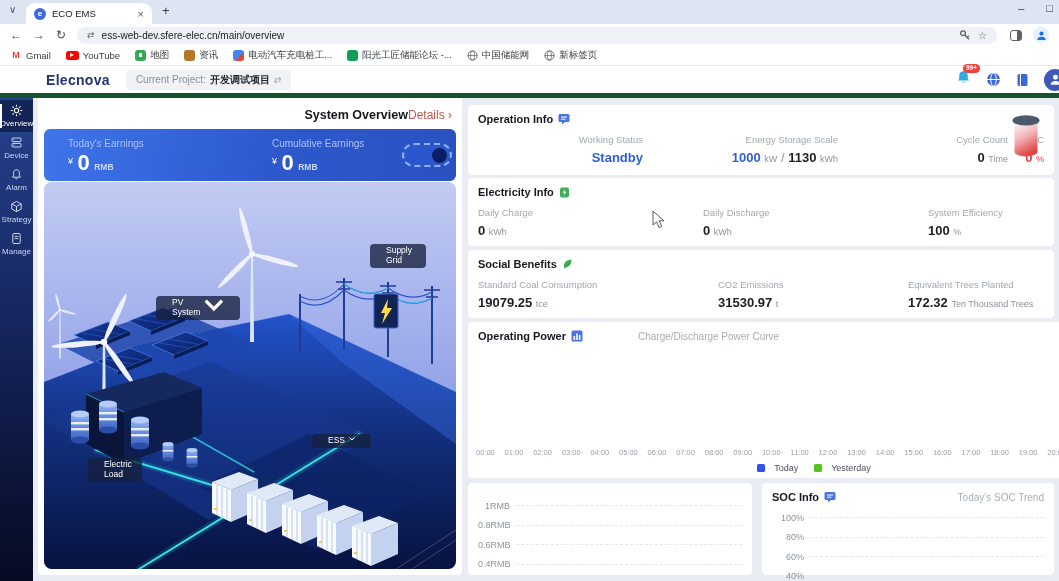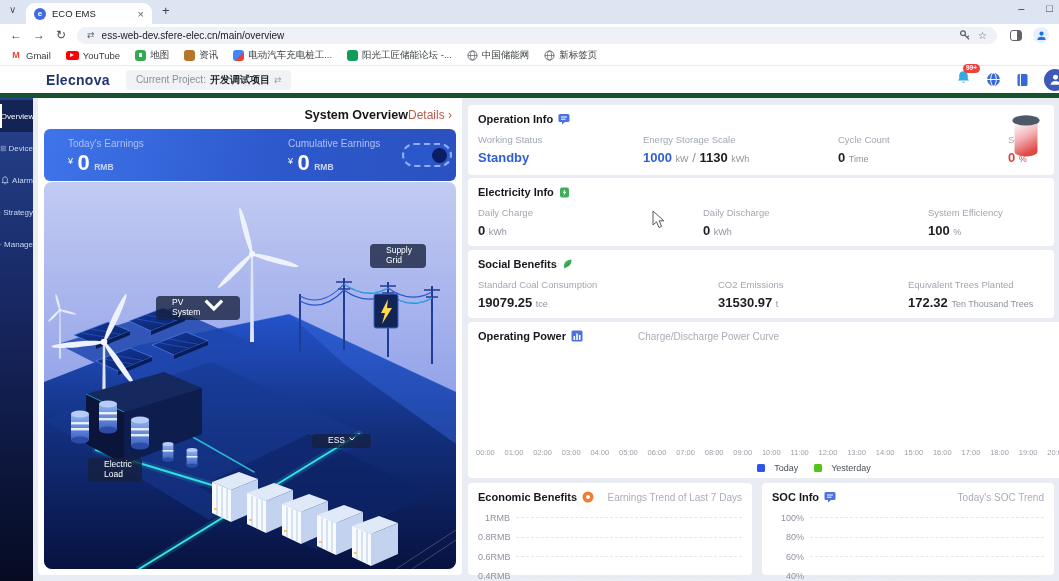--- a/index.html
+++ b/index.html
@@ -55,34 +55,34 @@
   .header-icons { margin-left:auto; display:flex; align-items:center; gap:15px; padding-right:0; }
   .bell-wrap { position:relative; }
   .badge { position:absolute; top:-6px; left:7px; background:#f2413c; color:#fff; font-size:6.5px;
            font-weight:700; border-radius:7px; padding:1px 3px; line-height:1; }
   .hdr-avatar { width:22px; height:22px; border-radius:50%; background:#3e59b8; display:grid;
                 place-items:center; margin-right:-7px; flex:0 0 auto; }
 
   
   .sidebar { position:absolute; top:98px; left:0; bottom:0; width:33px;
              background:linear-gradient(180deg,#264390 0%,#16265f 45%,#060b22 100%); padding-top:2px; }
-  .side-item { height:32px; display:flex; flex-direction:row; align-items:center; justify-content:center;
+  .side-item { height:32px; display:flex; flex-direction:column; align-items:center; justify-content:center;
                gap:2px; color:#ccd6f2; font-size:8px; position:relative; }
   .side-item.active { background:rgba(5,12,40,.55); color:#fff; }
   .side-item.active::before { content:""; position:absolute; left:0; top:4px; bottom:4px; width:2px; background:#fff; }
 
   
   .overview-card { position:absolute; left:38px; top:98px; width:424px; height:477px; background:#fff; border-radius:0 0 4px 4px; }
   .ov-head { display:flex; justify-content:flex-end; align-items:center; padding:10px 10px 7px 8px; }
   .ov-title { font-size:12.5px; font-weight:700; color:#15171a; }
   .details-link { font-size:12px; color:#bd584b; }
   .banner { margin:0 6px; height:52px; border-radius:6px; position:relative;
             background:linear-gradient(100deg,#3f74ea 0%,#2d59cd 55%,#2b51c0 100%); }
   .earn { position:absolute; top:9px; }
-  .earn-0 { left:24px; } .earn-1 { left:244px; }
+  .earn-0 { left:24px; } .earn-1 { left:228px; }
   .earn-label { color:#aac1f6; font-size:10px; margin-bottom:3px; }
   .earn-cur { color:#fff; font-size:9px; vertical-align:6px; }
   .earn-val { color:#fff; font-size:22px; font-weight:700; line-height:1; }
   .earn-unit { color:#c9d8f8; font-size:8.5px; font-weight:700; }
   .banner-toggle { position:absolute; right:4px; top:14px; width:50px; height:24px; border:2px dashed #8fb0f7;
                    border-radius:13px; background:#2b57cd; display:flex; align-items:center;
                    justify-content:flex-end; padding:0 3px; }
   .knob { width:15px; height:15px; border-radius:50%; background:#0c1e63; }
 
   .illustration { position:absolute; left:6px; right:6px; top:84px; bottom:6px; border-radius:8px; overflow:hidden; }
@@ -93,21 +93,21 @@
   .lbl-grid { left:326px; top:62px; width:56px; }
   .lbl-pv   { left:112px; top:114px; }
   .lbl-ess  { left:268px; top:252px; }
   .lbl-load { left:44px;  top:276px; width:54px; }
 
   
   .card { position:absolute; background:#fff; border-radius:4px; padding:8px 10px; }
   .card-title-row { display:flex; align-items:center; gap:5px; }
   .card-title { font-size:11px; font-weight:700; color:#16181d; }
   .card-sub { margin-left:auto; font-size:10px; color:#a9adb5; }
-  .c-op   { left:468px; top:105px; width:586px; height:70px; }
+  .c-op   { left:468px; top:105px; width:586px; height:70px;text-align:right; }
   .c-el   { left:468px; top:178px; width:586px; height:68px; }
   .c-so   { left:468px; top:250px; width:586px; height:68px; }
   .c-pw   { left:468px; top:322px; width:692px; height:156px; }
   .c-ec   { left:468px; top:483px; width:284px; height:92px; }
   .c-soc  { left:762px; top:483px; width:292px; height:92px; }
 
   .stats-grid { display:grid; padding-top:9px; }
   .g-op { grid-template-columns:165px 195px 170px auto; }
   .g-el { grid-template-columns:225px 225px auto; }
   .g-so { grid-template-columns:240px 190px auto; }
@@ -727,28 +727,20 @@
       <span>Today</span>
     </span>
     <span class="leg-item">
       <span class="leg-sq leg-yest"></span>
       <span>Yesterday</span>
     </span>
   </div>
 </div>
 
 <div class="card c-ec">
-  <div class="card-title-row">
-    <span class="card-title">Economic Benefits</span>
-    <svg width="12" height="12" viewBox="0 0 12 12">
-      <circle cx="6" cy="6" r="5.5" fill="#ef7d33"></circle>
-        <circle cx="6" cy="6" r="2" fill="#fff"></circle>
-    </svg>
-    <span class="card-sub">Earnings Trend of Last 7 Days</span>
-  </div>
   <div class="mini-chart">
       <div class="grid-row">
       <span class="y-label">1RMB</span>
       <span class="grid-line"></span>
     </div>
       <div class="grid-row">
       <span class="y-label">0.8RMB</span>
       <span class="grid-line"></span>
     </div>
       <div class="grid-row">

